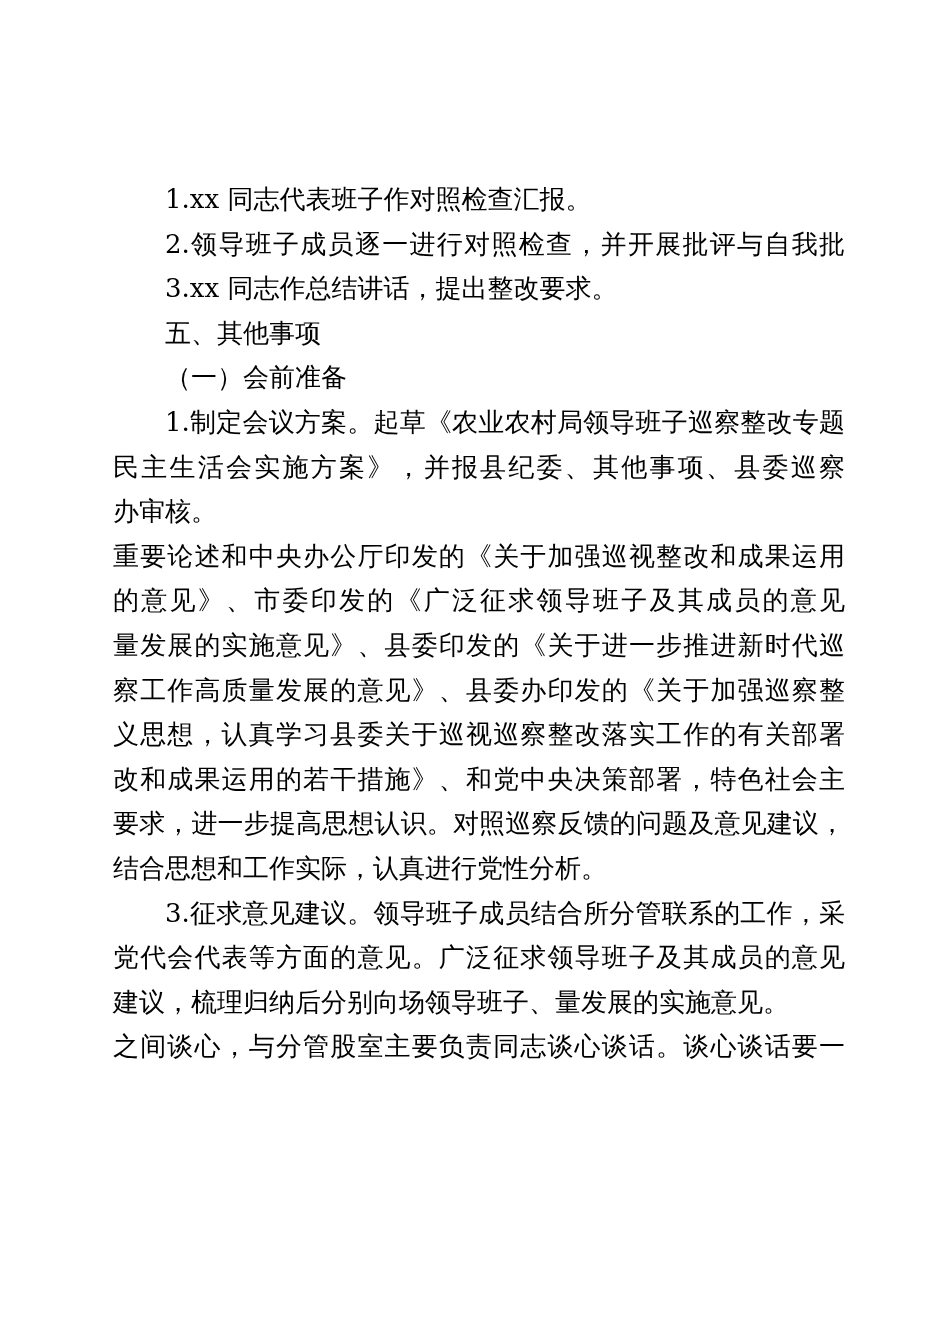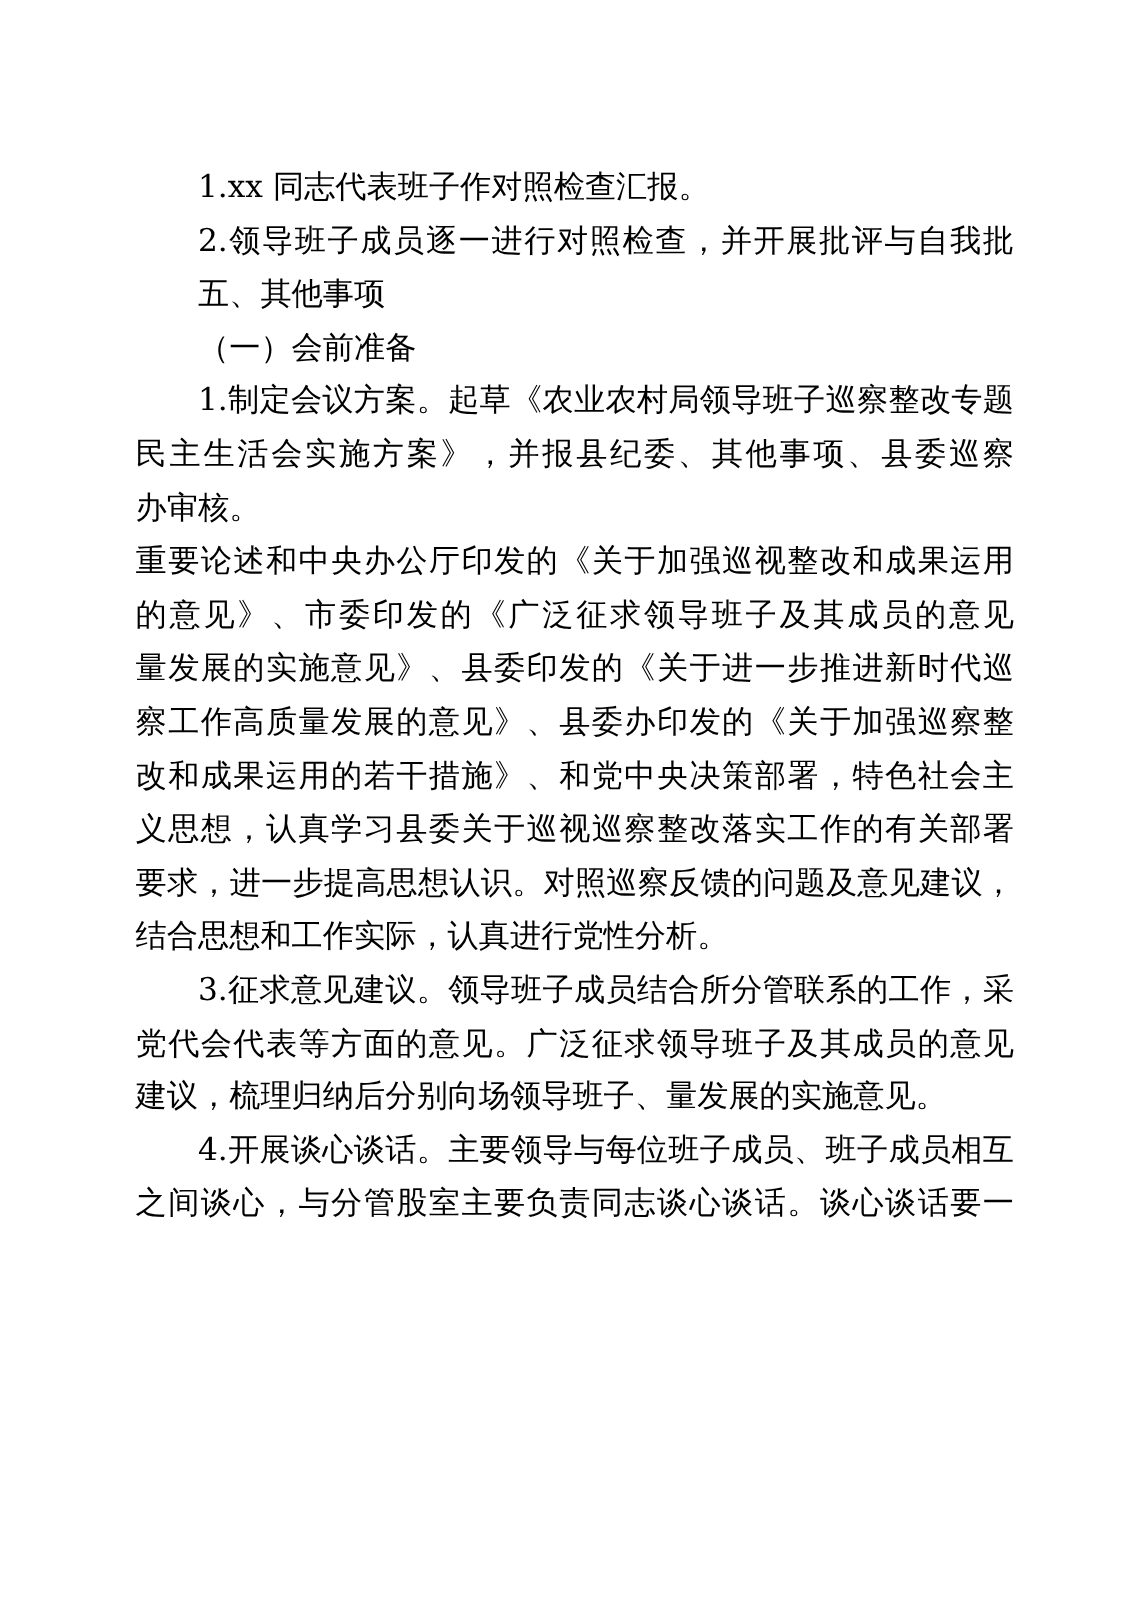--- a/index.html
+++ b/index.html
@@ -11,20 +11,21 @@
     font-family: "DejaVu Serif", "Liberation Serif", serif;
     -webkit-font-smoothing: antialiased;
   }
   .page {
     box-sizing: border-box;
     width: 950px;
     height: 1172px;
     padding: 134px 105px 0 113px;
     overflow: hidden;
     background: #ffffff;
+    margin-top: 43px;
   }
   .para { margin: 0; padding: 0; }
   .line {
     font-size: 26px;
     line-height: 44.6px;
     white-space: nowrap;
     overflow: visible;
   }
   
   .fill {
@@ -47,50 +48,52 @@
 <div class="page">
 
   <div class="para">
     <div class="line indent">1.xx 同志代表班子作对照检查汇报。</div>
   </div>
 
   <div class="para">
     <div class="line indent fill">2.领导班子成员逐一进行对照检查，并开展批评与自我批评。</div>
   </div>
 
+  <div class="para">
+    <div class="line indent">3.xx 同志作总结讲话，提出整改要求。</div>
+  </div>
 
   <div class="para">
     <div class="line indent h1">五、其他事项</div>
   </div>
 
   <div class="para">
     <div class="line indent h2">（一）会前准备</div>
   </div>
 
   <div class="para">
     <div class="line indent fill">1.制定会议方案。起草《农业农村局领导班子巡察整改专题</div>
     <div class="line fill">民主生活会实施方案》，并报县纪委、其他事项、县委巡察</div>
     <div class="line">办审核。</div>
   </div>
 
   <div class="para">
     <div class="line fill">重要论述和中央办公厅印发的《关于加强巡视整改和成果运用</div>
     <div class="line fill">的意见》、市委印发的《广泛征求领导班子及其成员的意见</div>
     <div class="line fill">量发展的实施意见》、县委印发的《关于进一步推进新时代巡</div>
     <div class="line fill">察工作高质量发展的意见》、县委办印发的《关于加强巡察整</div>
+    <div class="line fill">义思想，认真学习县委关于巡视巡察整改落实工作的有关部署</div>
     <div class="line fill">改和成果运用的若干措施》、和党中央决策部署，特色社会主</div>
-    <div class="line fill">义思想，认真学习县委关于巡视巡察整改落实工作的有关部署</div>
     <div class="line fill">要求，进一步提高思想认识。对照巡察反馈的问题及意见建议，</div>
     <div class="line">结合思想和工作实际，认真进行党性分析。</div>
   </div>
 
   <div class="para">
     <div class="line indent fill">3.征求意见建议。领导班子成员结合所分管联系的工作，采</div>
     <div class="line fill">党代会代表等方面的意见。广泛征求领导班子及其成员的意见</div>
     <div class="line">建议，梳理归纳后分别向场领导班子、量发展的实施意见。</div>
   </div>
 
   <div class="para">
-    <div class="line indent fill">4.开展谈心谈话。主要领导与每位班子成员、班子成员相互</div>
     <div class="line fill">之间谈心，与分管股室主要负责同志谈心谈话。谈心谈话要一</div>
   </div>
 
 </div>
 
 </body></html>

